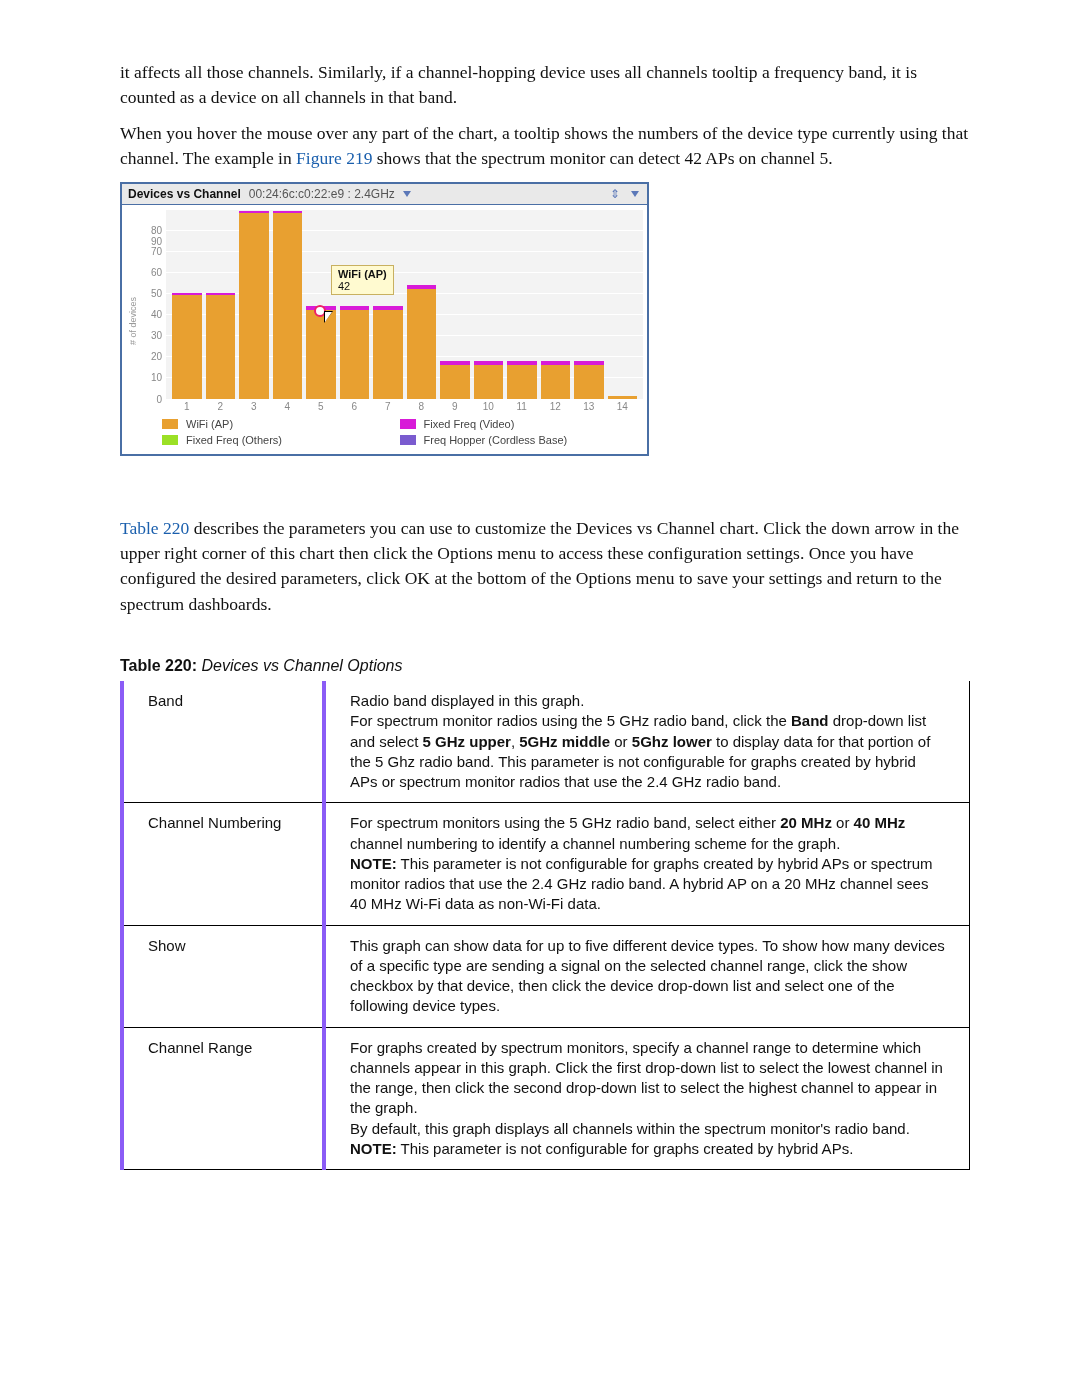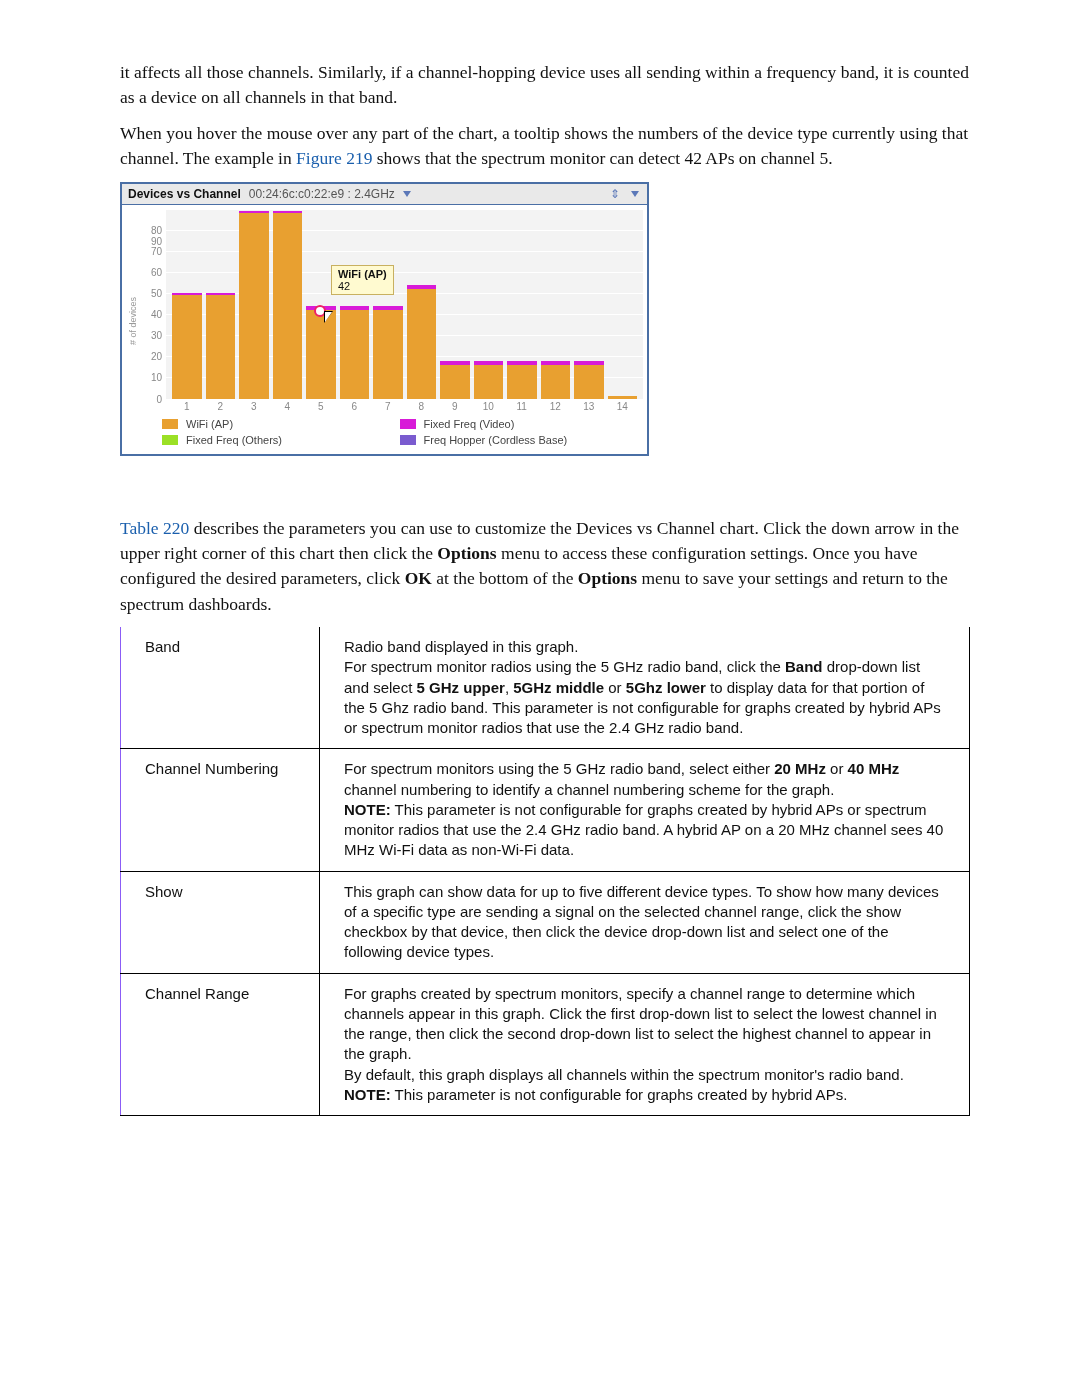--- a/index.html
+++ b/index.html
@@ -15,21 +15,21 @@
     box-sizing: border-box;
     padding: 60px 110px 0 120px;
   }
   .prose {
     font-family: Georgia, 'Times New Roman', serif;
     font-size: 17.5px;
     line-height: 1.45;
     margin: 0 0 10px 0;
   }
   .link { color: #1a5fad; }
-  .bold { font-weight: bold; }
+  .bold { font-weight: normal; }
   .fig-caption {
     font-family: Arial, sans-serif;
     font-size: 16px;
     margin: 14px 0 6px 0;
   }
   .fig-caption .cap-label { font-weight: bold; }
   .fig-caption .cap-title { font-style: italic; }
 
   .chart-box {
     border: 2px solid #4a6fa5;
@@ -132,38 +132,38 @@
   table.options {
     width: 100%;
     border-collapse: collapse;
     font-size: 15px;
   }
   table.options th {
     background:#000; color:#fff; text-align:left; font-weight:bold;
     padding:8px 10px;
   }
   table.options td {
-    border-left:1px solid #8b5cf6; border-right:1px solid #000; border-bottom:1px solid #000;
+    border-left:4px solid #8b5cf6; border-right:1px solid #000; border-bottom:1px solid #000;
     padding:10px 24px; vertical-align:top; line-height:1.35;
   }
   table.options td:first-child { width: 150px; }
 
   .footer {
     position:absolute; left:110px; right:110px; bottom:40px;
     border-top:1px solid #888; padding-top:10px;
     font-size:13px; color:#333;
     display:flex; justify-content:space-between;
   }
 </style>
 </head>
 <body>
 
 <div class="page">
 
-  <p class="prose">it affects all those channels. Similarly, if a channel-hopping device uses all sending within a frequency band, it is counted as a device on all channels in that band.</p>
+  <p class="prose">it affects all those channels. Similarly, if a channel-hopping device uses all channels tooltip a frequency band, it is counted as a device on all channels in that band.</p>
 
   <p class="prose">
     <span>When you hover the mouse over any part of the chart, a tooltip shows the numbers of the device type currently using that channel. The example in </span>
     <span class="link">Figure 219</span>
     <span> shows that the spectrum monitor can detect 42 APs on channel 5.</span>
   </p>
 
 
   <div class="chart-box">
     <div class="chart-header">
@@ -330,20 +330,23 @@
           <span class="swatch" style="background:#7a5bcf"></span>
           <span>Freq Hopper (Cordless Base)</span>
         </div>
     </div>
   </div>
 
   <p class="prose" style="margin-top:60px">
     <span class="link">Table 220</span><span> describes the parameters you can use to customize the Devices vs Channel chart. Click the down arrow in the upper right corner of this chart then click the </span><span class="bold">Options</span><span> menu to access these configuration settings. Once you have configured the desired parameters, click </span><span class="bold">OK</span><span> at the bottom of the </span><span class="bold">Options</span><span> menu to save your settings and return to the spectrum dashboards.</span>
   </p>
 
+  <div class="table-caption">
+    <span class="cap-label">Table 220:</span><span class="cap-title"> Devices vs Channel Options</span>
+  </div>
 
   <table class="options">
     <tbody>
     <tr>
       <td>Band</td>
       <td>
         <span style="white-space:pre-line">Radio band displayed in this graph.
 For spectrum monitor radios using the 5 GHz radio band, click the </span><b>Band</b><span> drop-down list and select </span><b>5 GHz upper</b><span>, </span><b>5GHz middle</b><span> or </span><b>5Ghz lower</b><span> to display data for that portion of the 5 Ghz radio band. This parameter is not configurable for graphs created by hybrid APs or spectrum monitor radios that use the 2.4 GHz radio band.</span>
       </td>
     </tr>

